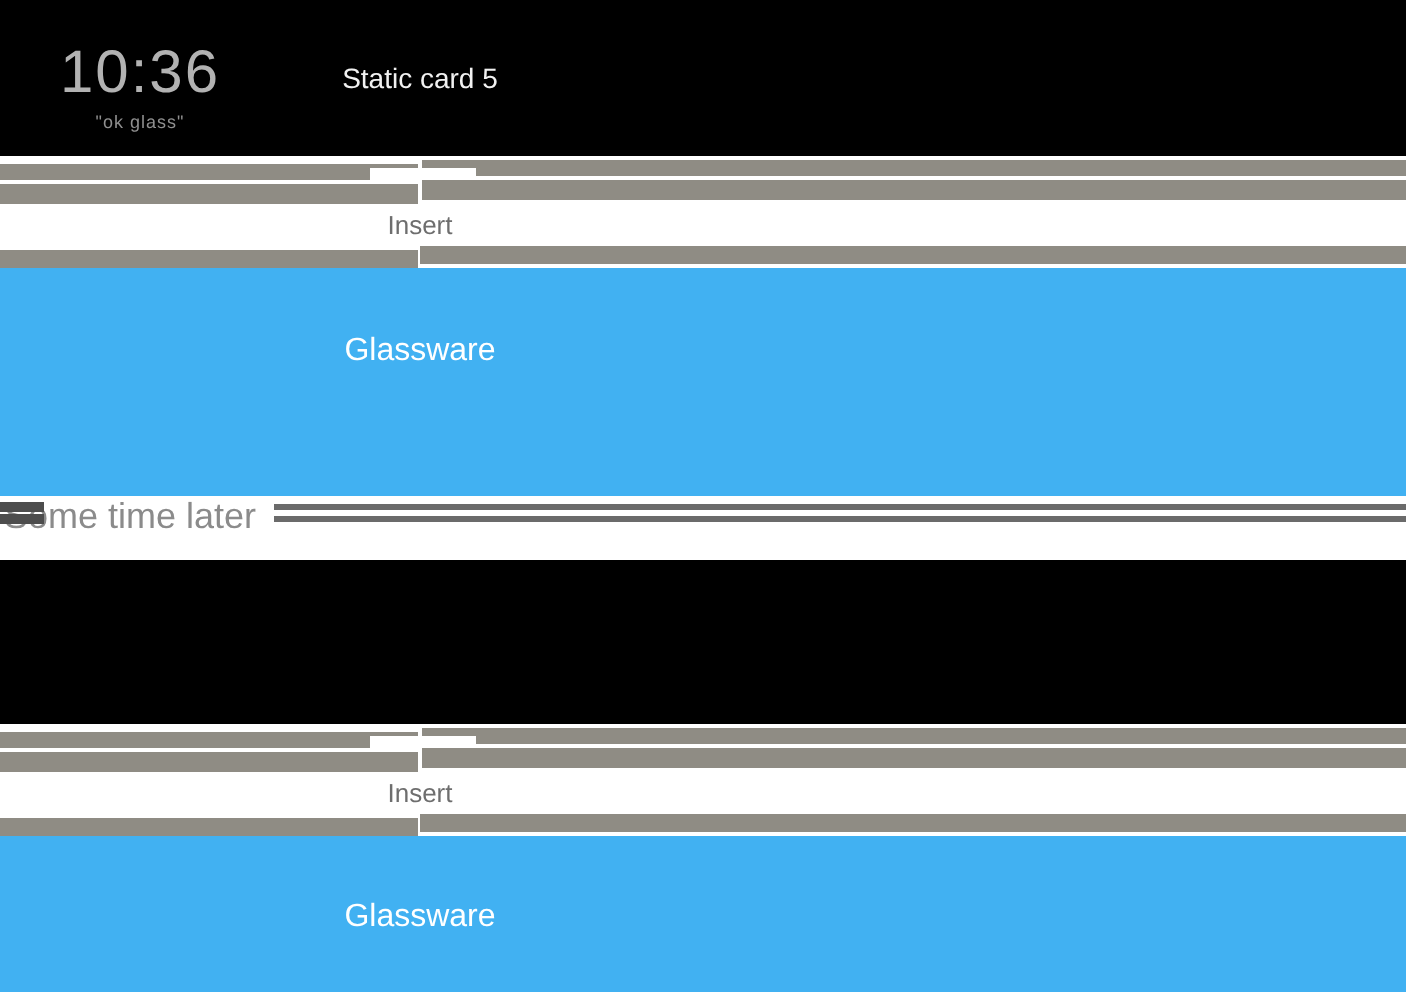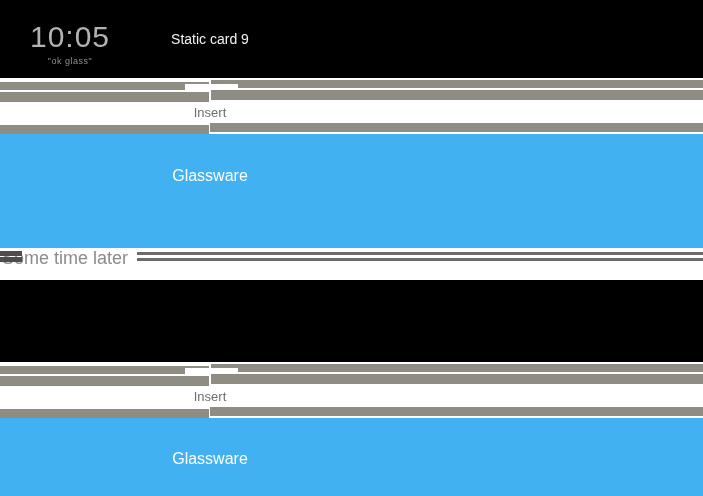--- a/index.html
+++ b/index.html
@@ -53,23 +53,23 @@
 
   .glass-b { position:absolute; left:0; right:0; top:418px; height:78px; background:var(--glassware_blue,#41b1f2); }
   .b-glass-label { left:140px; width:140px; top:450px; font-size:16px; color:#ffffff; }
 </style>
 </head>
 <body>
 
 <div class="stage">
 
   <div class="strip strip-a">
-    <div class="txt a-time">10:05</div>
+    <div class="txt a-time">10:36</div>
     <div class="txt a-hint">"ok glass"</div>
-    <div class="txt a-card1">Static card 9</div>
+    <div class="txt a-card1">Static card 5</div>
   </div>
 
   <div class="rail a-r1R"></div>
   <div class="rail a-r1L"></div>
   <div class="rail a-r2R"></div>
   <div class="rail a-r2L"></div>
   <div class="white a-notch"></div>
   <div class="white a-seam"></div>
 
   <div class="txt a-insert">Insert</div>

